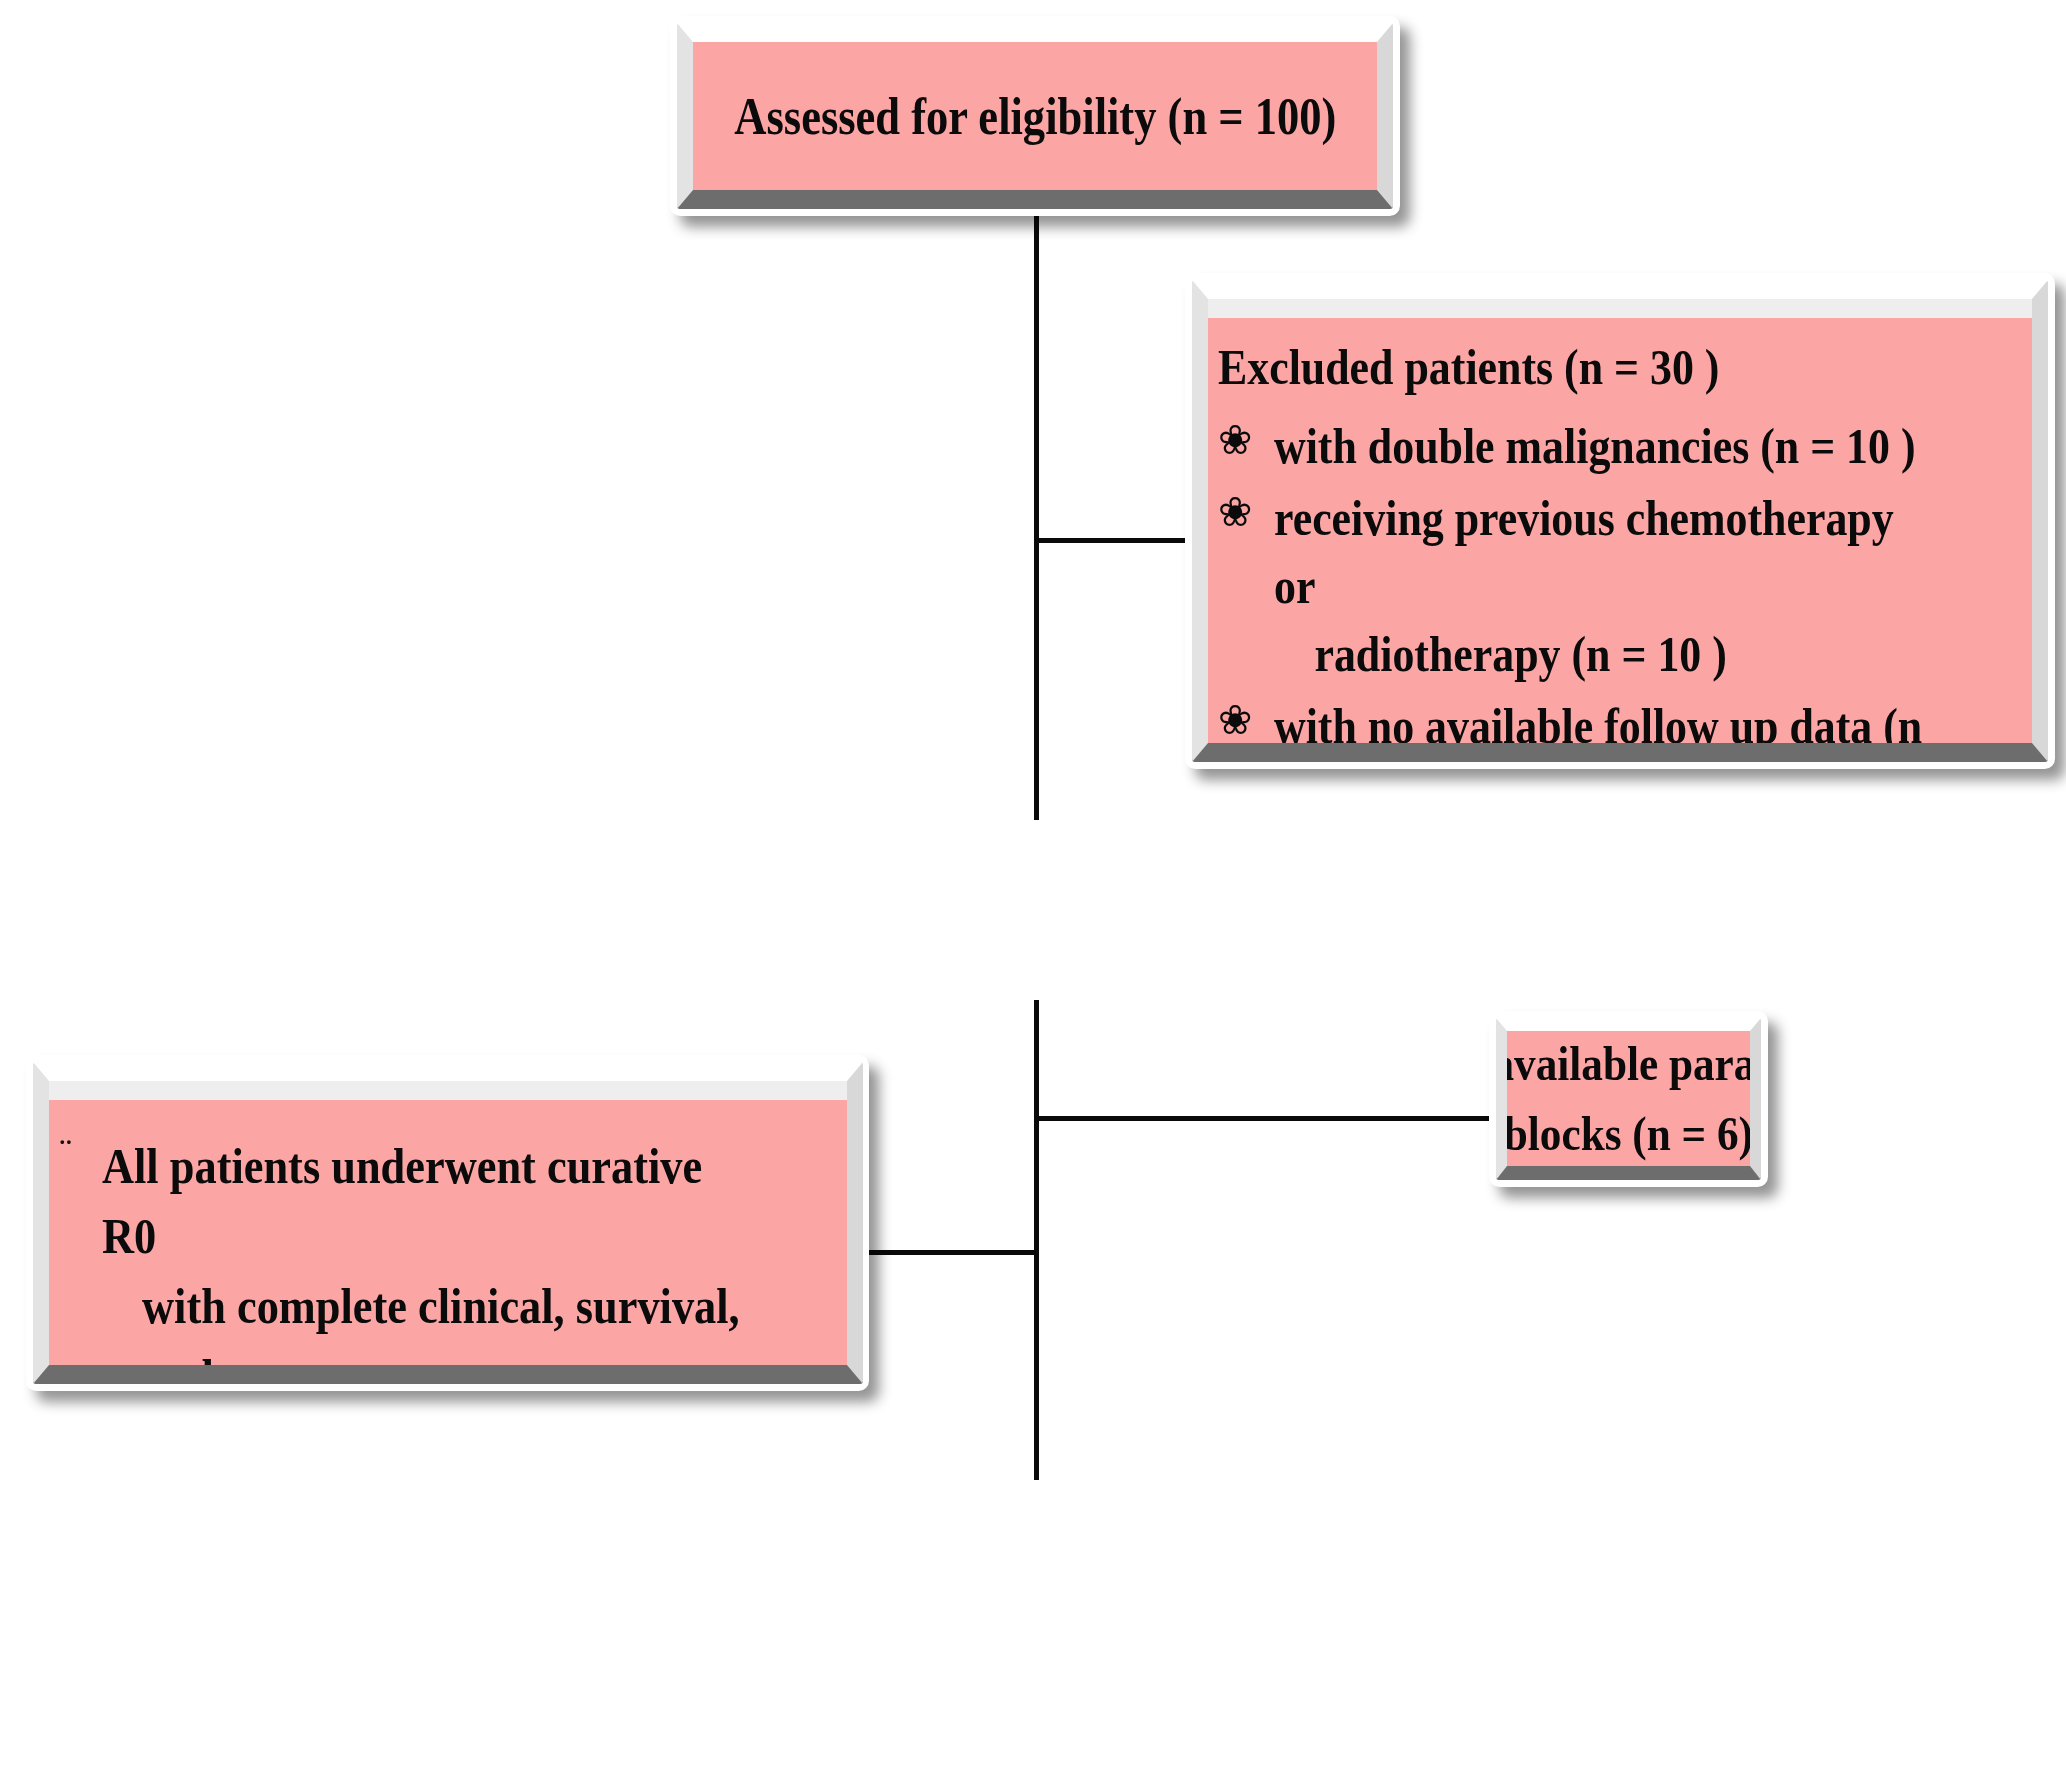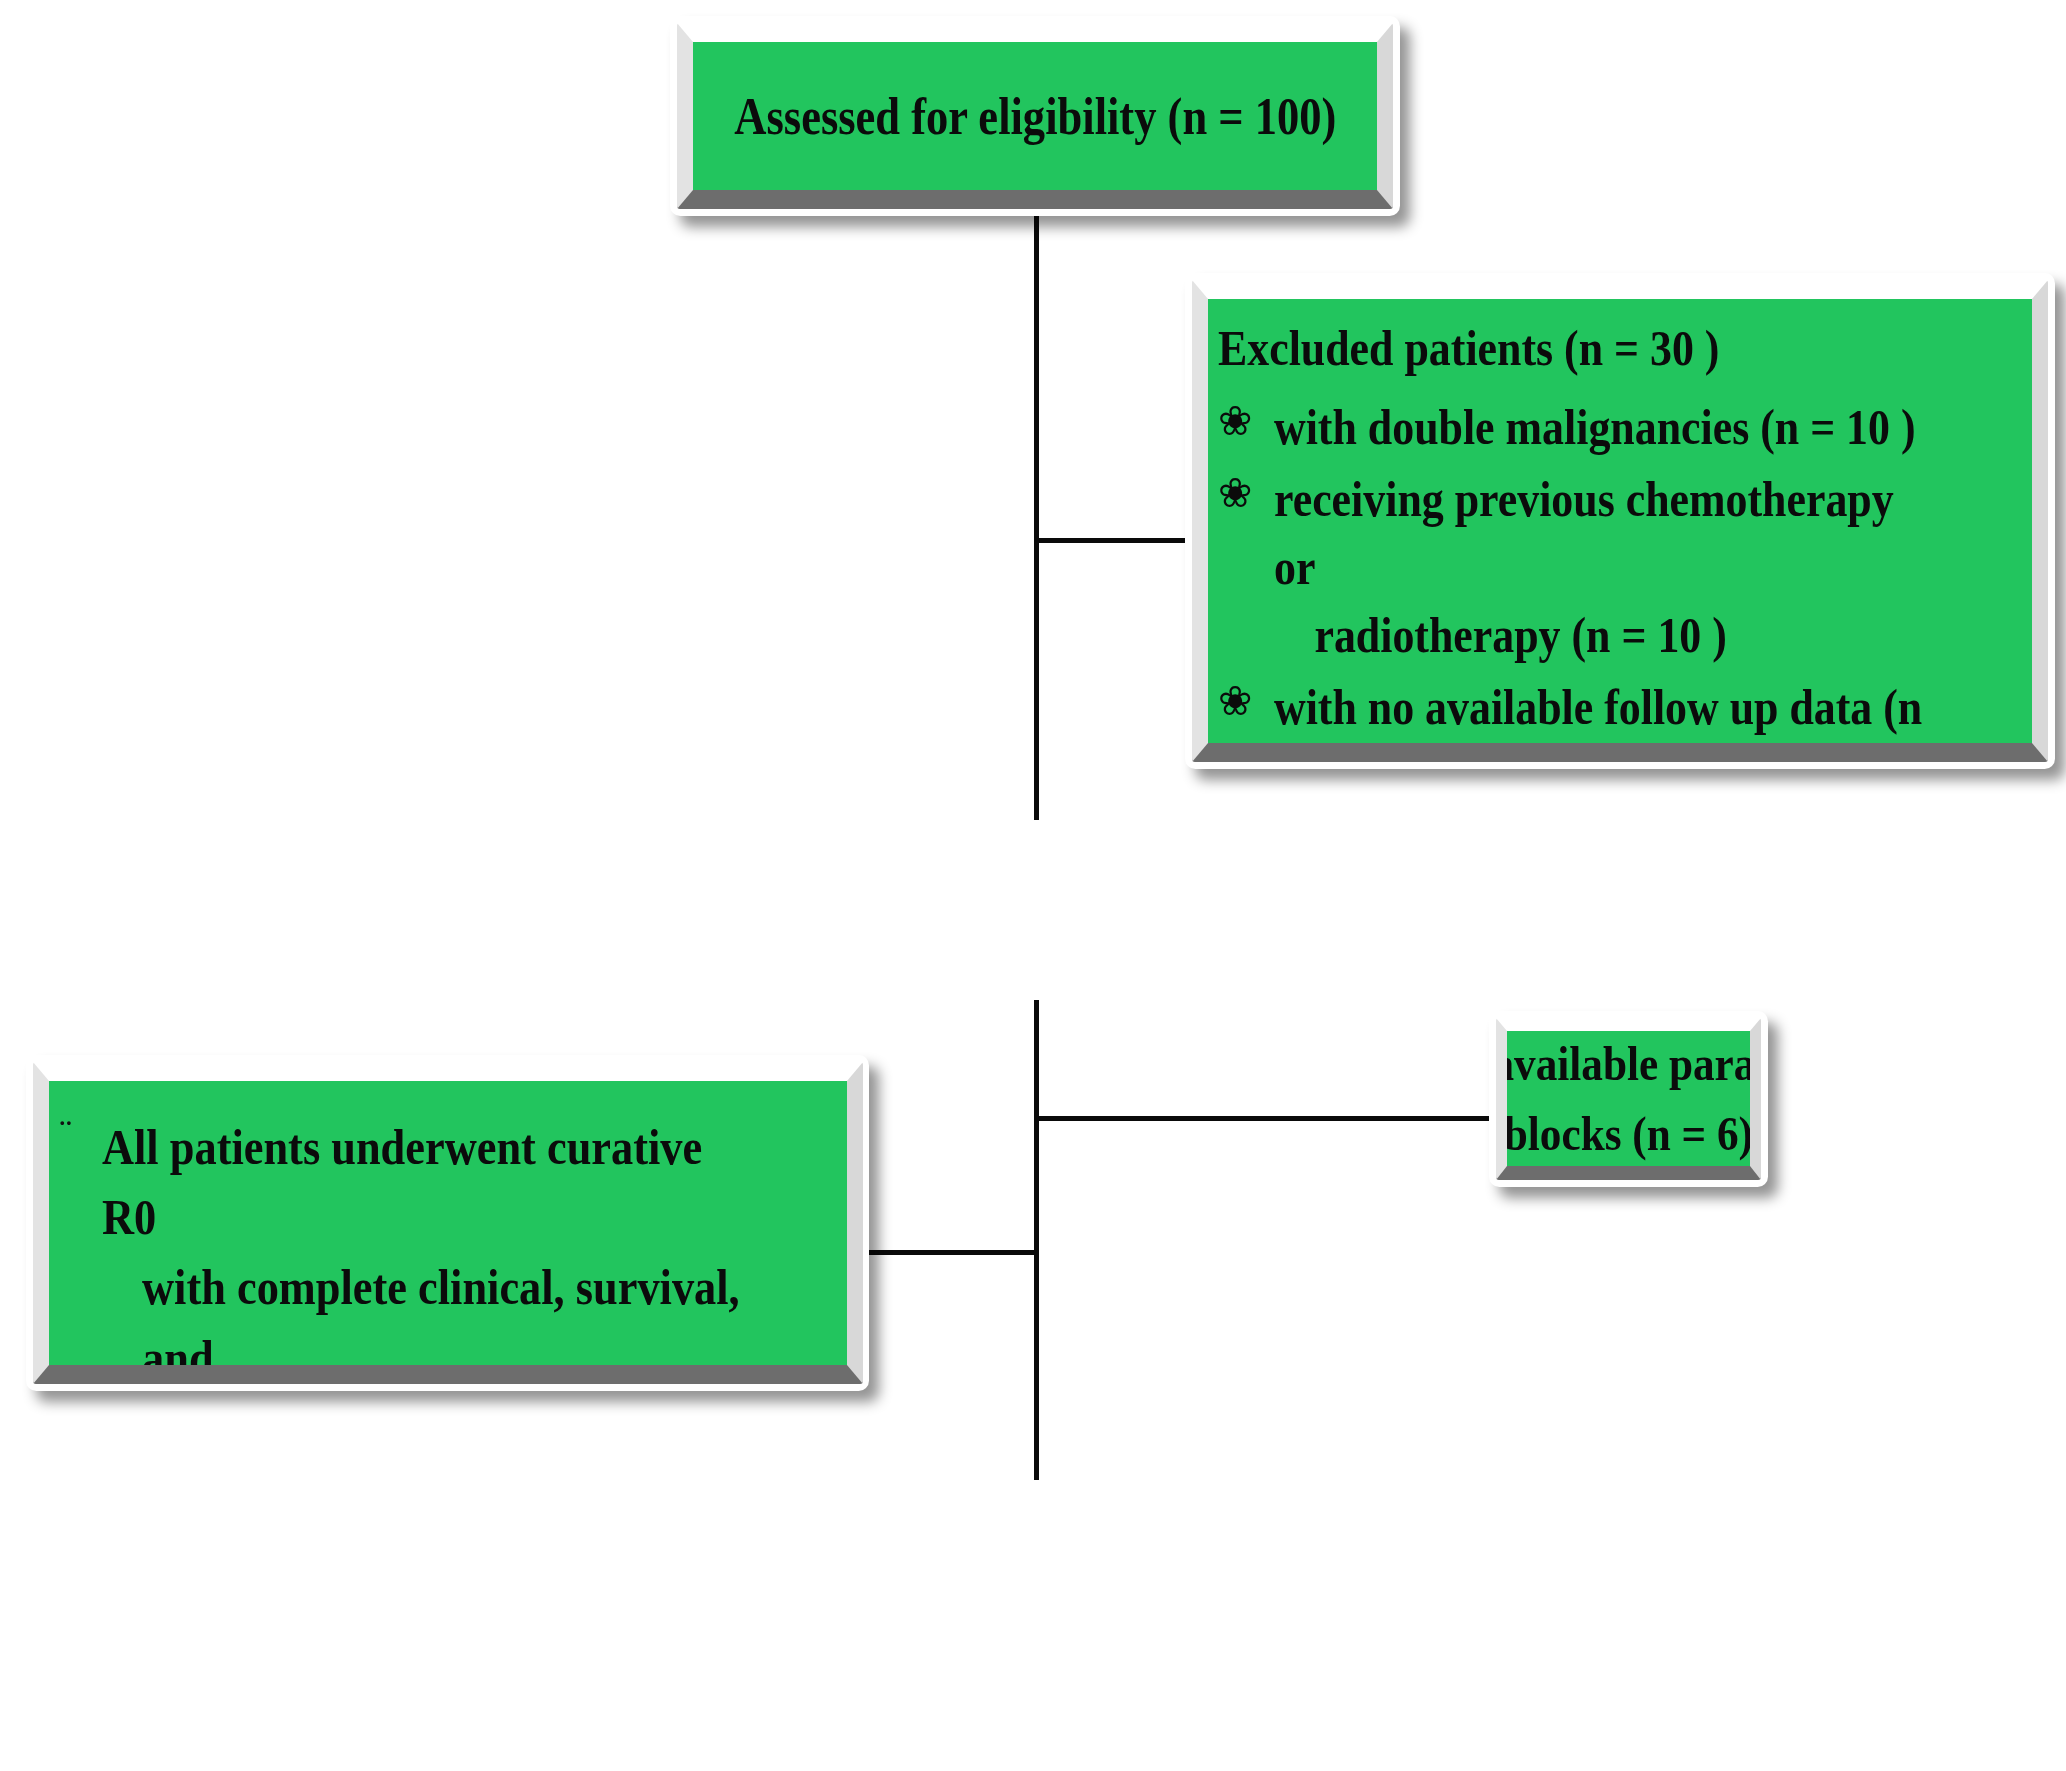--- a/index.html
+++ b/index.html
@@ -80,31 +80,32 @@
     width: 16px;
     background: linear-gradient(to right, #d5d5d5 0%, #ededed 60%, #f2f2f2 100%);
   }
 
   .face {
     position: relative;
     width: 100%;
     height: 100%;
     display: flex;
     z-index: 2;
-    background: #22c55e;
+    background: #fca5a5;
   }
   .face.center {
     align-items: center;
     justify-content: center;
     text-align: center;
   }
   .face.topleft {
     align-items: flex-start;
     justify-content: flex-start;
     flex-direction: column;
+    margin-top: 19px;
   }
 
   
   .txt {
     color: #0b0b0b;
     font-weight: bold;
     font-family: "Liberation Serif", "DejaVu Serif", serif;
     transform: scaleX(0.84);
     transform-origin: center center;
     white-space: nowrap;

